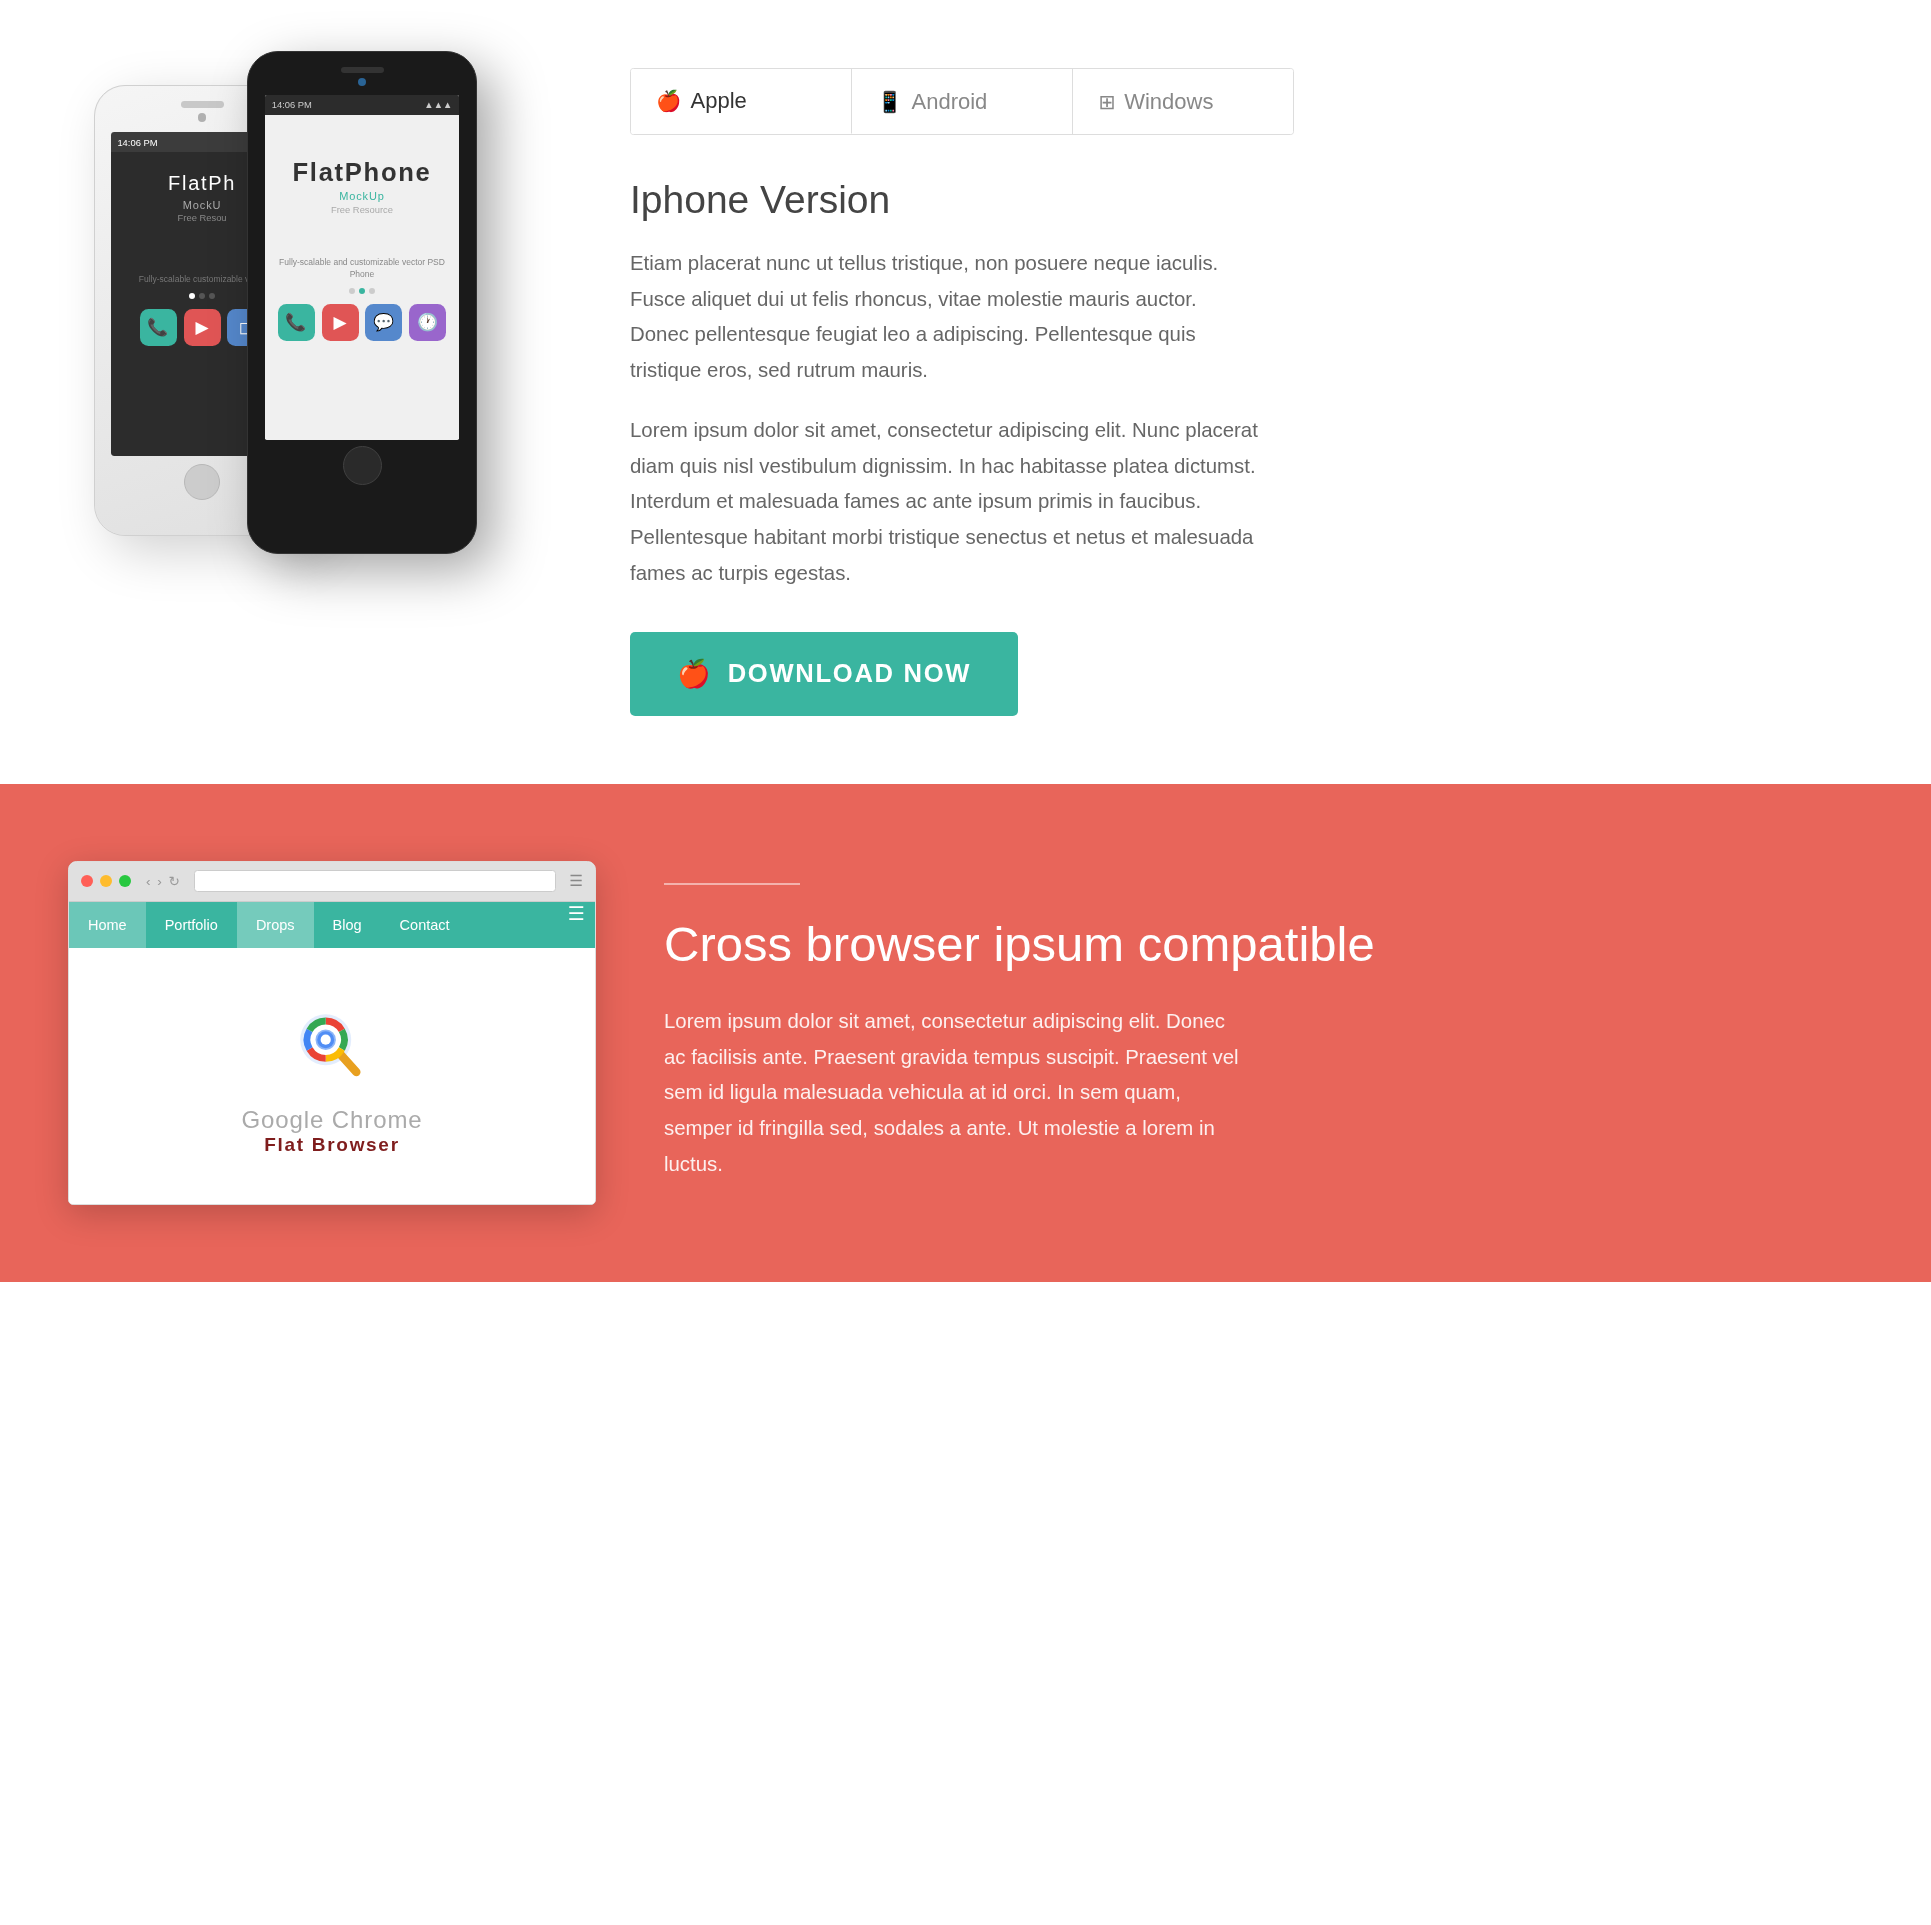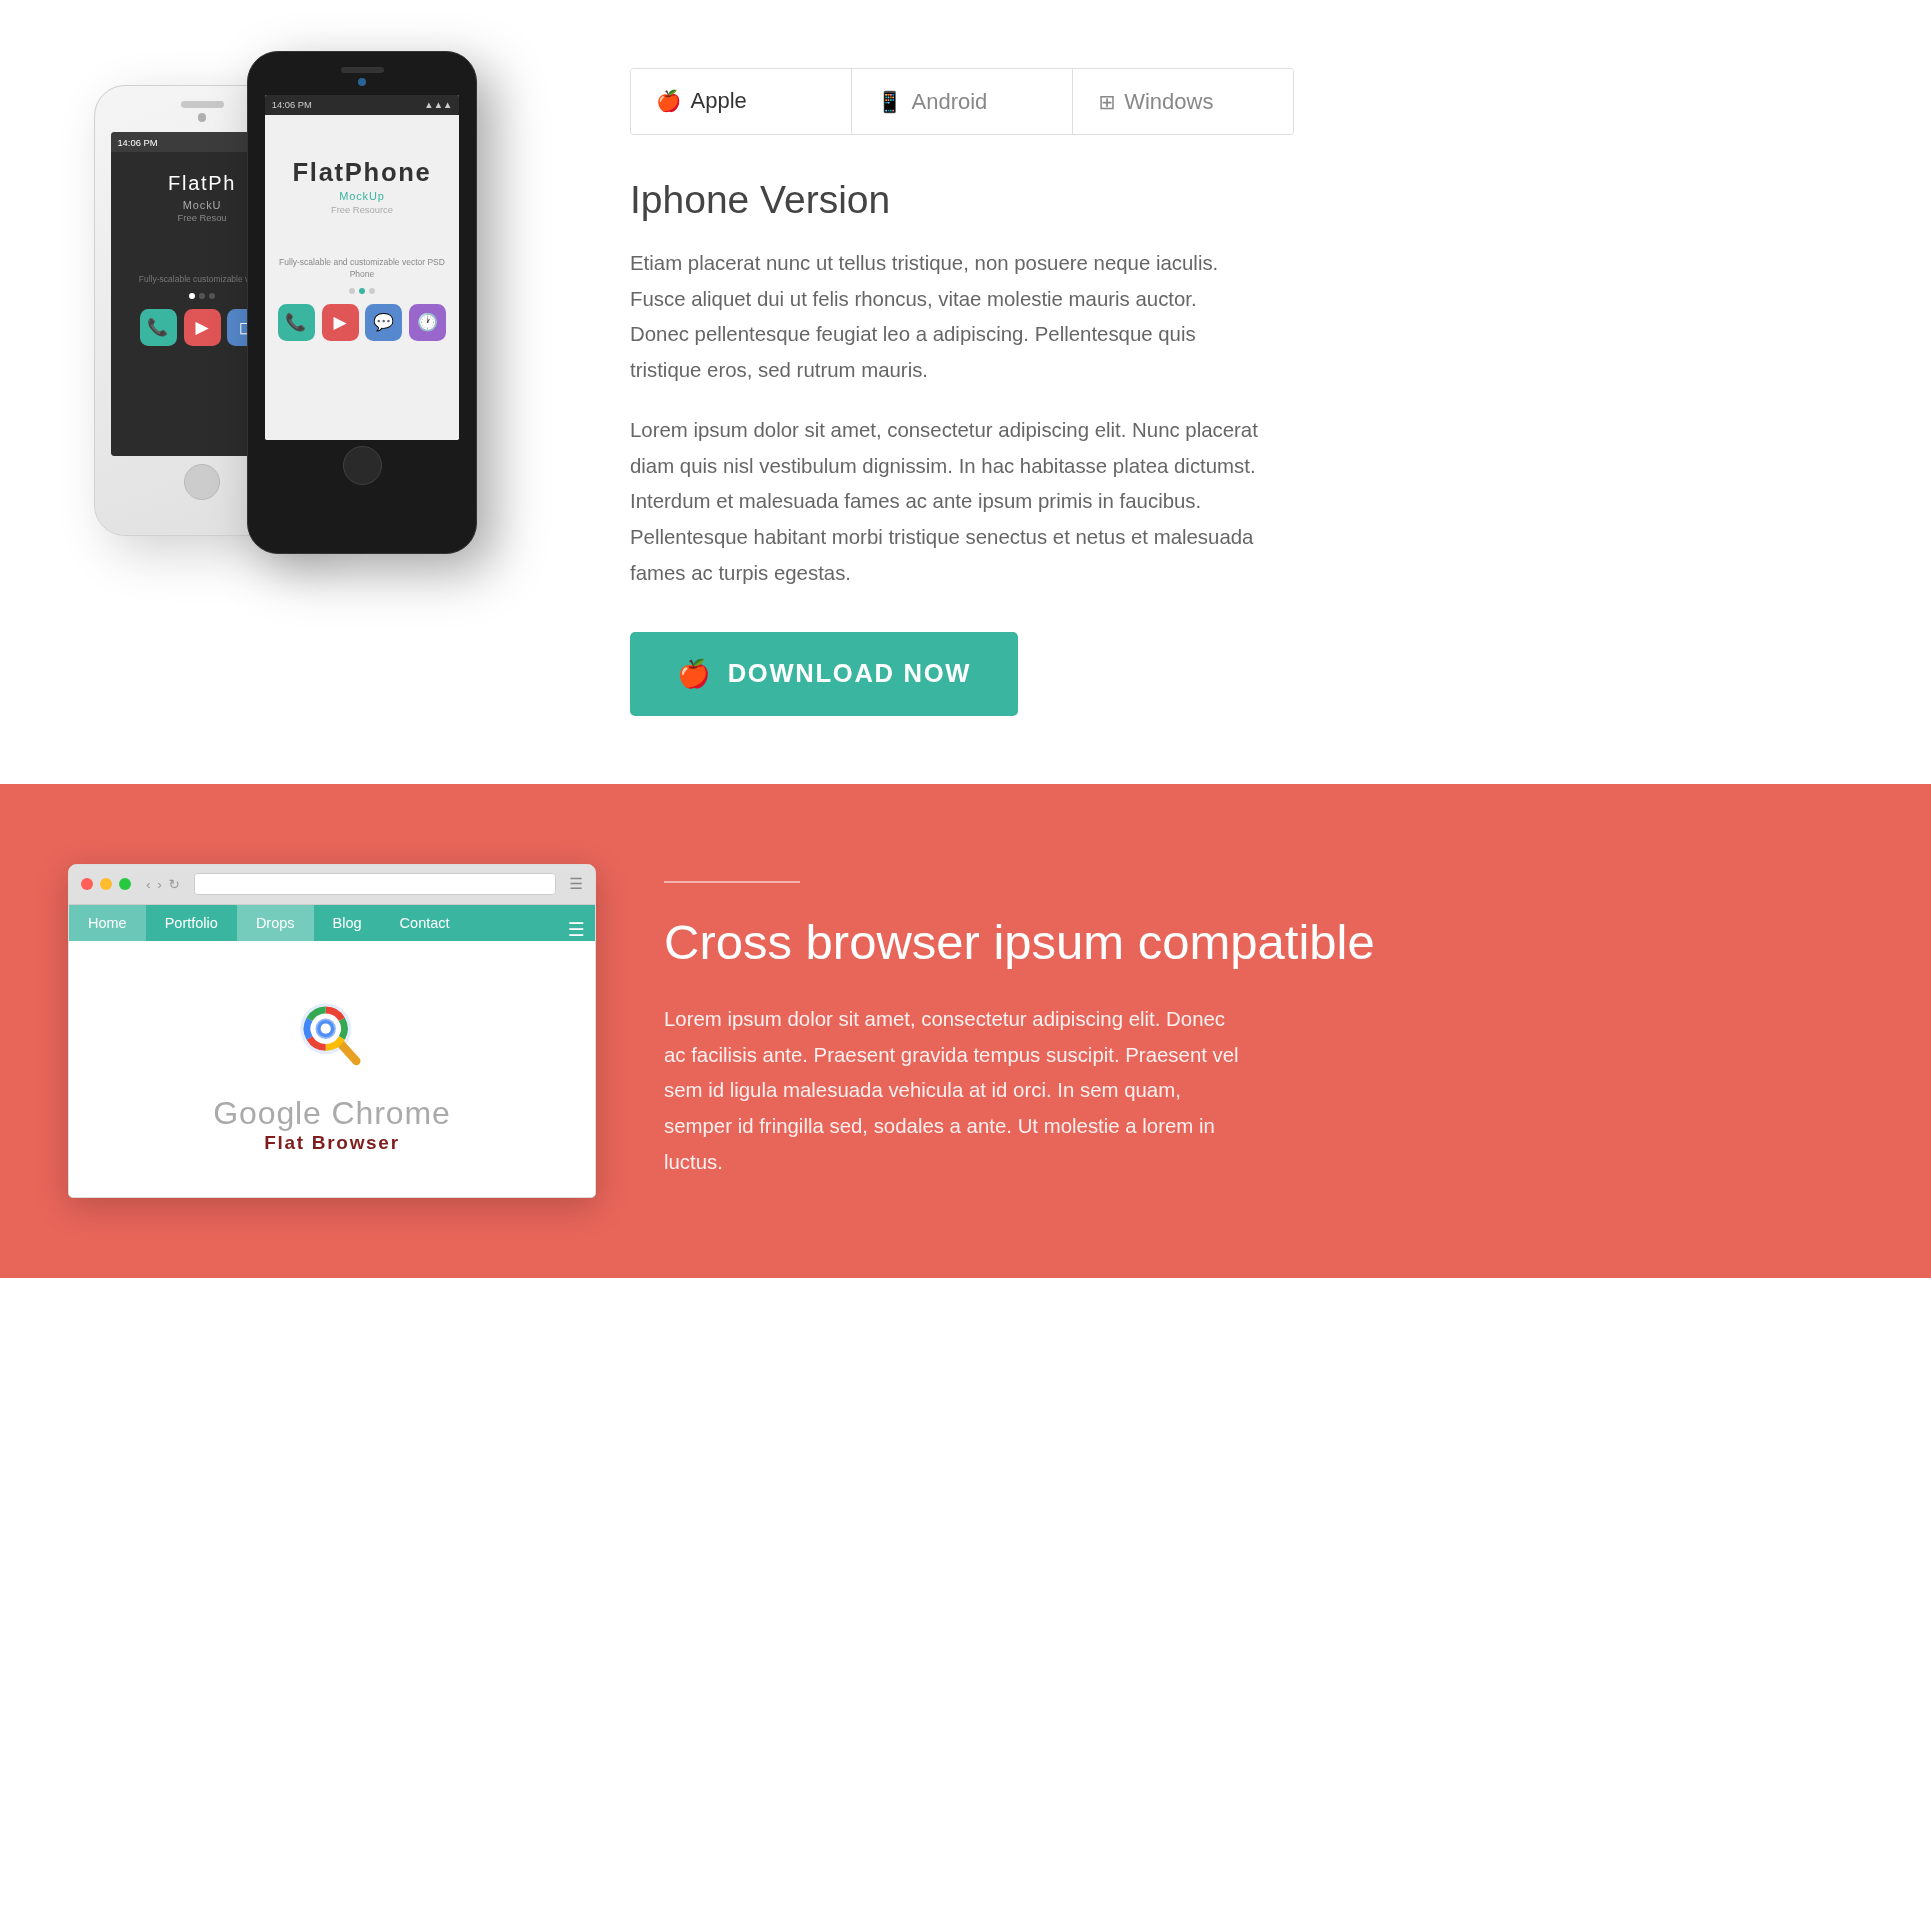--- a/index.html
+++ b/index.html
@@ -356,24 +356,24 @@
       border: 0.9px solid #ccc;
       margin-left: 6.8px;
     }
     .browser-menu-icon {
       font-size: 15.3px;
       color: #888;
       margin-left: 6.8px;
     }
     .browser-navbar {
       display: flex;
-      align-items: flex-end;
+      align-items: flex-start;
       background: #3ab5a0;
       padding: 0;
-      height: 36px;
+      height: 46px;
     }
     .browser-nav-item {
       padding: 0 19px;
       font-size: 14.5px;
       color: #fff;
       height: 100%;
       display: flex;
       align-items: center;
       cursor: pointer;
     }
@@ -399,21 +399,21 @@
       width: 85px;
       height: 85px;
       position: relative;
       margin-bottom: 17px;
     }
     .chrome-icon-svg {
       width: 85px;
       height: 85px;
     }
     .browser-app-name {
-      font-size: 32px;
+      font-size: 24px;
       font-weight: 300;
       color: #aaa;
       letter-spacing: 0.9px;
       margin-bottom: 0;
     }
     .browser-app-sub {
       font-size: 19px;
       font-weight: 700;
       color: #7f1d1d;
       letter-spacing: 1.7px;

